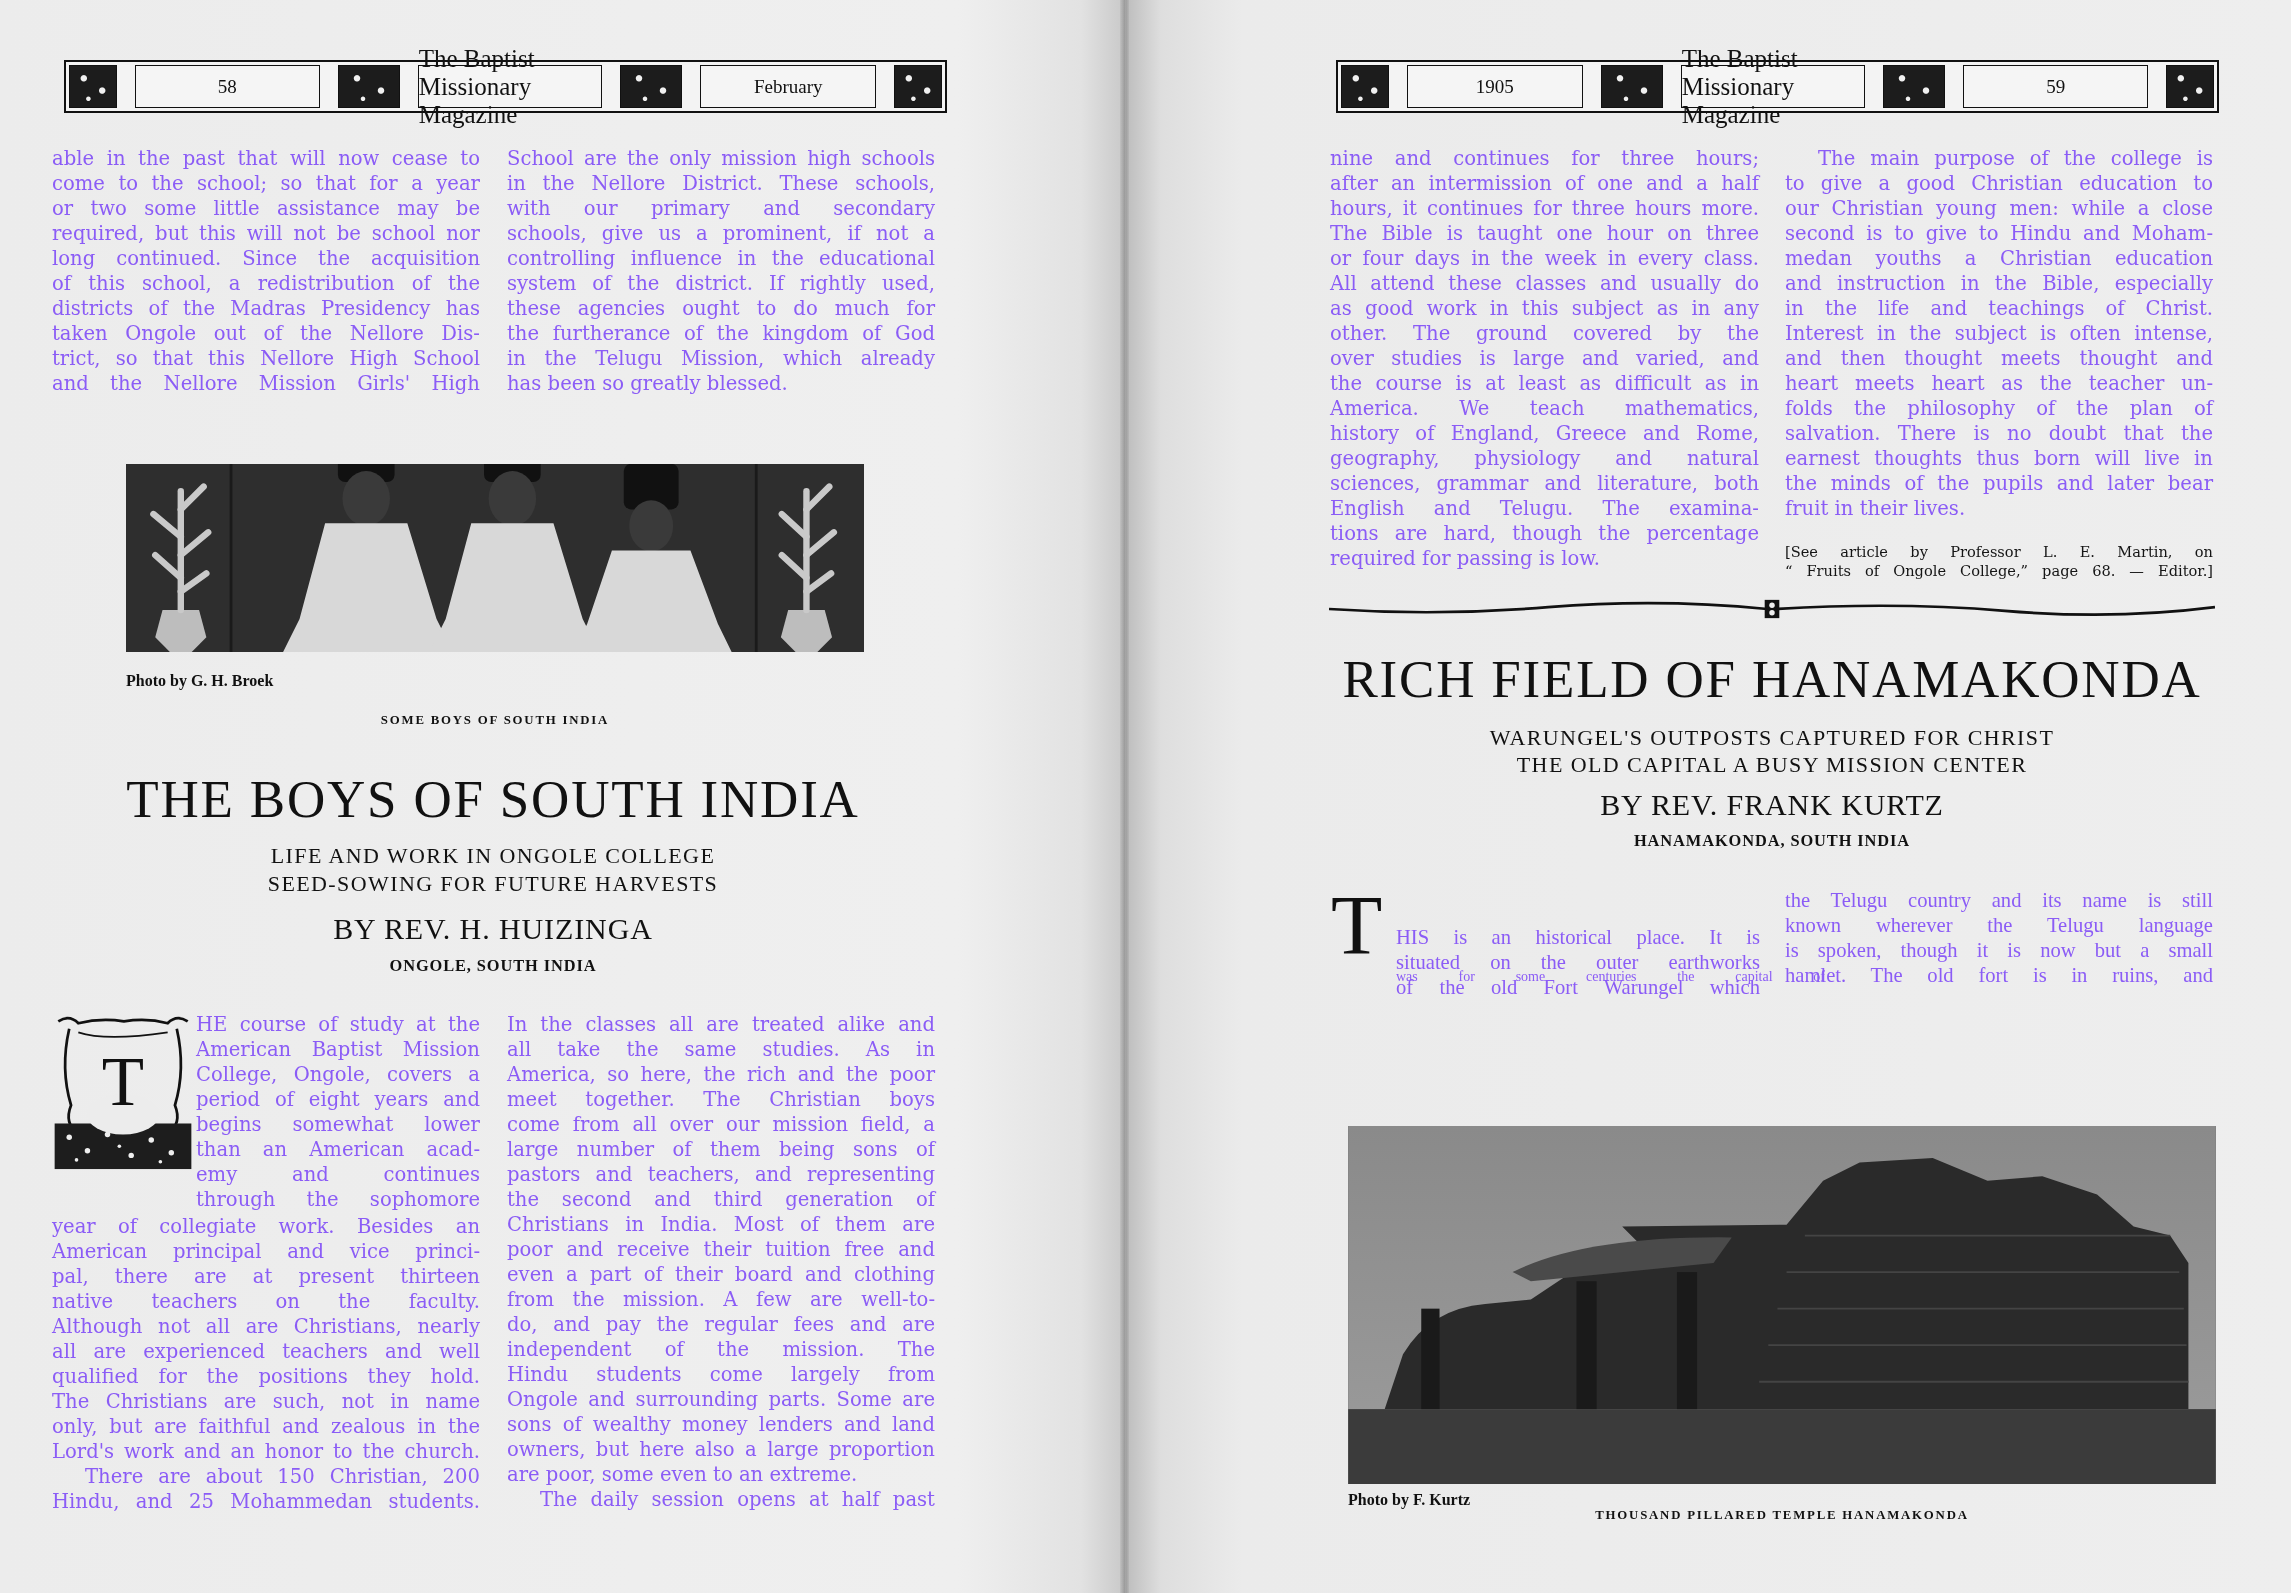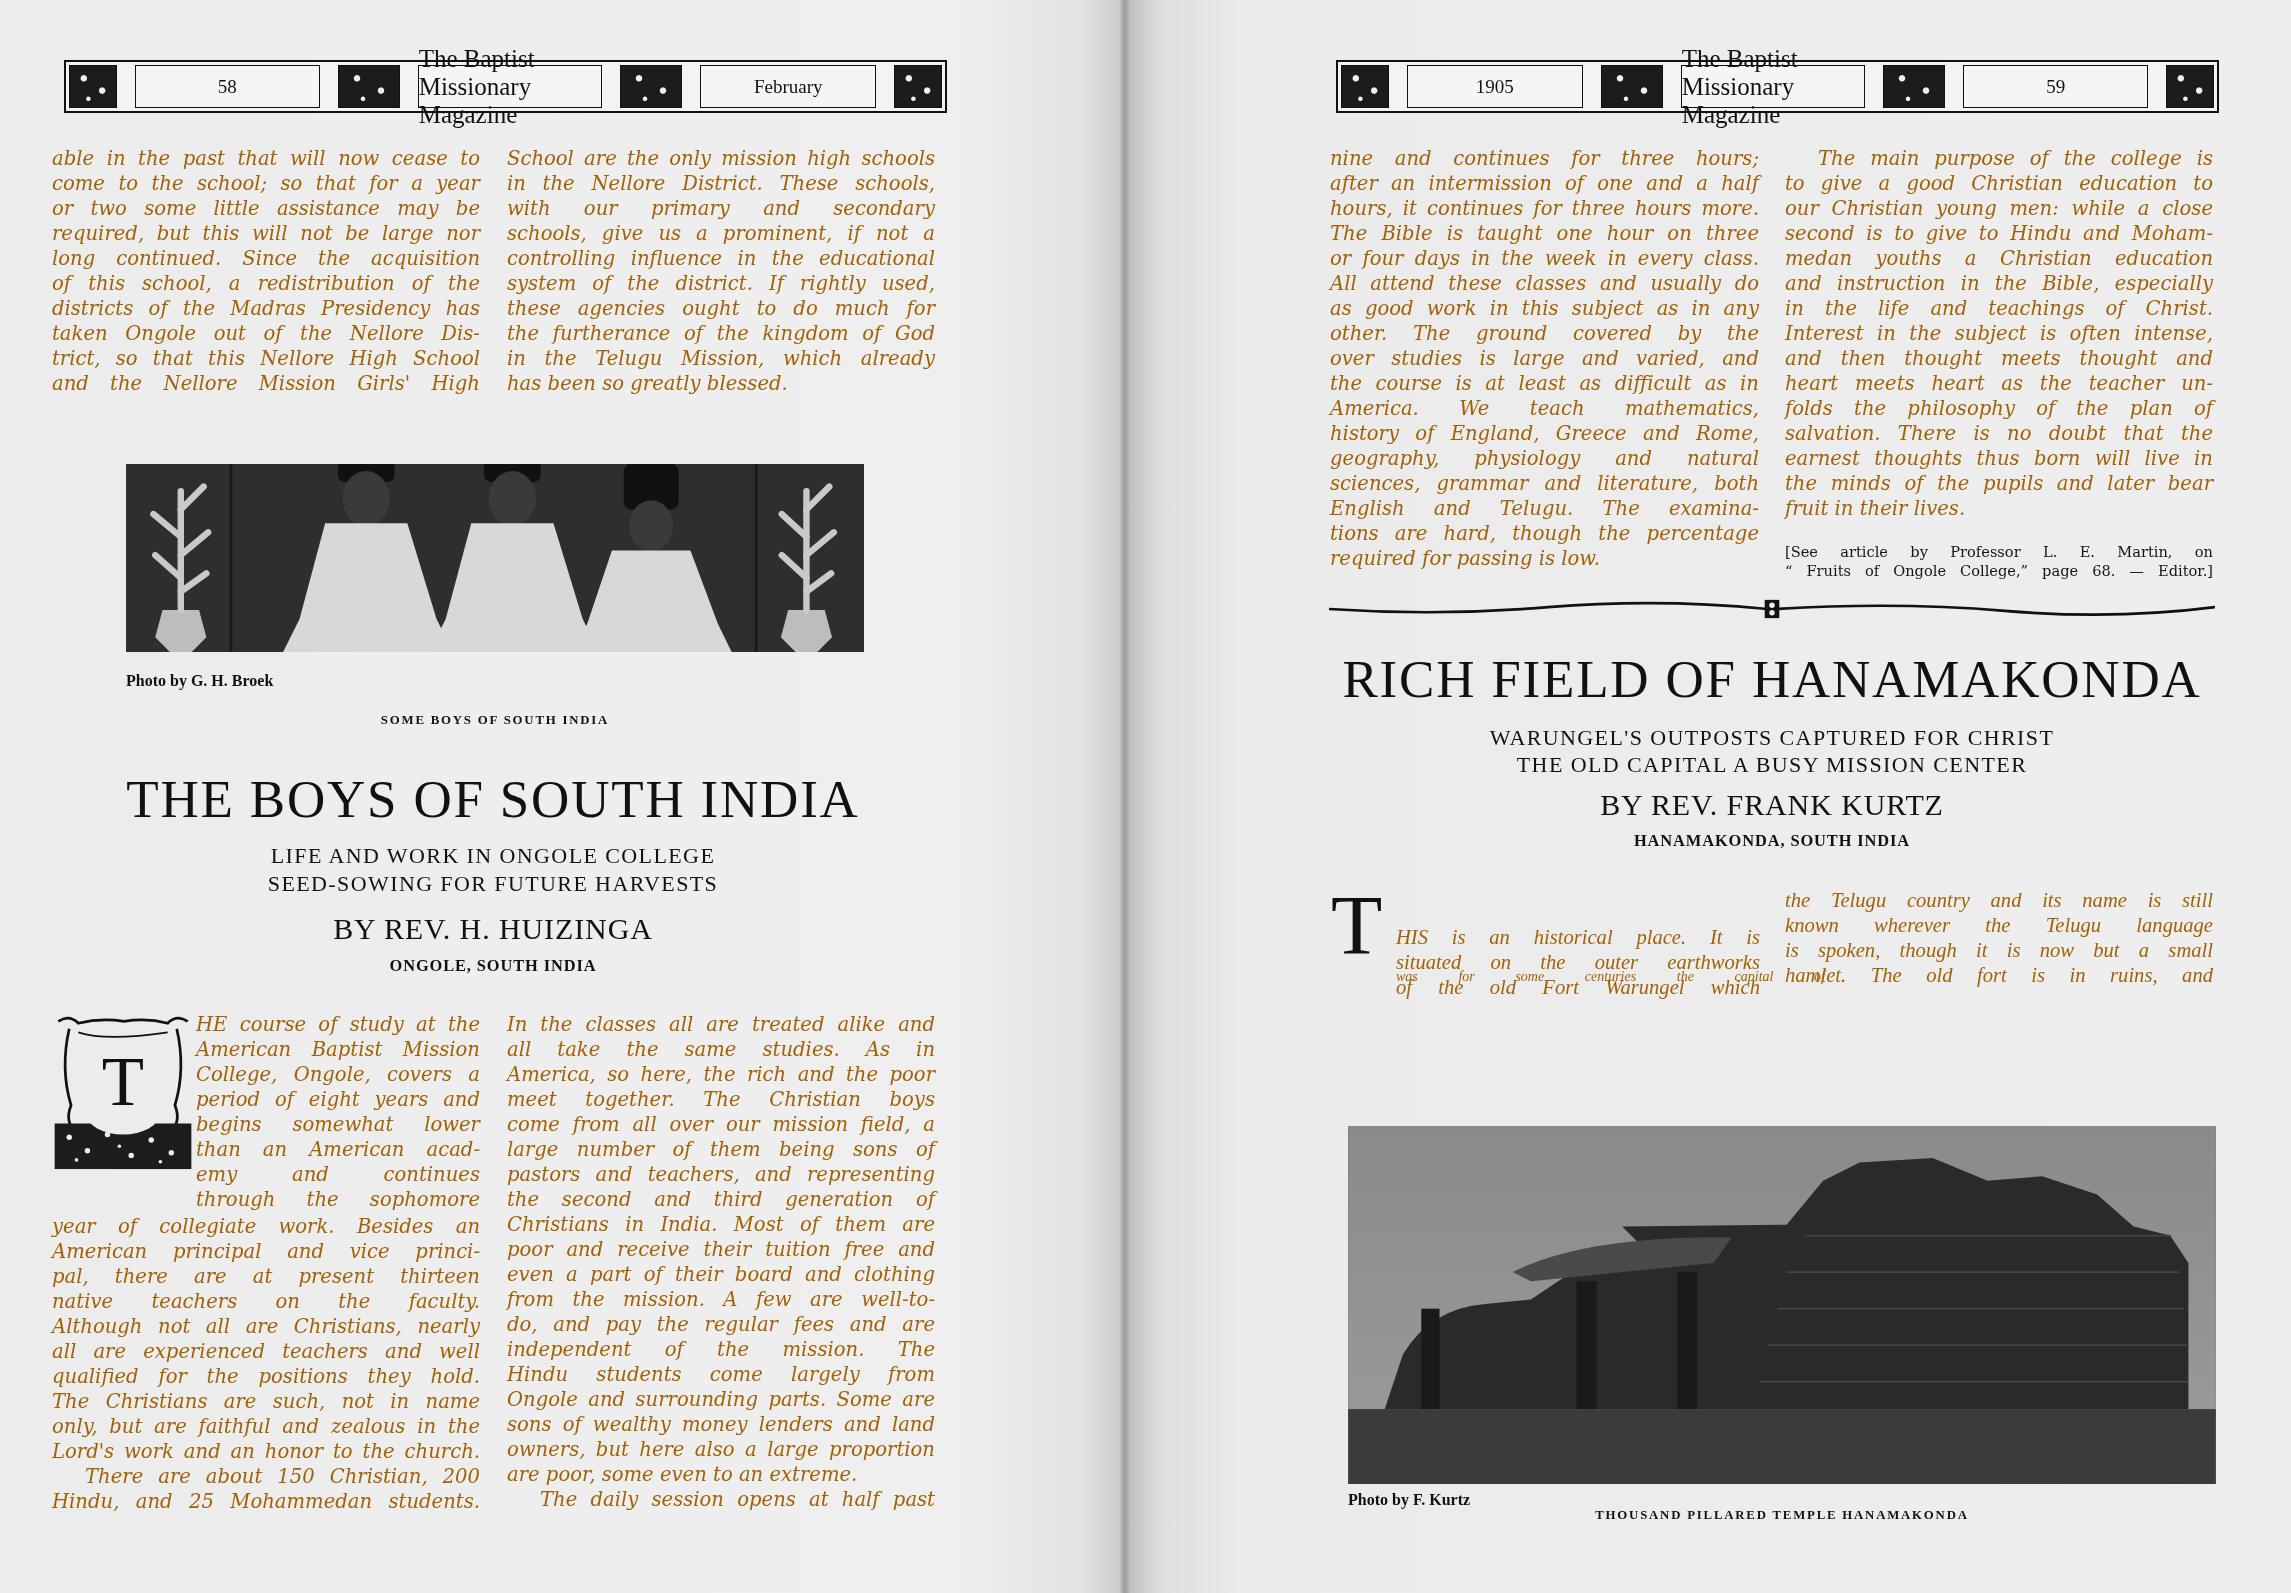--- a/index.html
+++ b/index.html
@@ -22,21 +22,21 @@
       #1c1c1c; border:0.9px solid #111; }
   .header-bar .orn.wide { width:60px; flex:0 0 60px; }
   .header-bar .cell { border:1.8px solid #111; display:flex; align-items:center; justify-content:center;
     font-family:"Liberation Serif", serif; font-size:25px; color:#111; background:#f5f5f5; }
   .header-bar .cell.small { font-size:19px; }
   #hdr-left { left:64px; top:60px; width:883px; }
   #hdr-right { left:1336px; top:60px; width:883px; }
 
   
   .col { position:absolute; font-family:"DejaVu Serif", serif; font-size:19.6px; line-height:25px;
-    text-align:justify; color:#a16207;font-style:italic; }
+    text-align:justify; color:#8b5cf6; }
   .line { display:block; text-align:justify; text-align-last:justify; white-space:nowrap; }
   .line.last { text-align-last:left; }
 
   .photo { position:absolute; background:#2d2d2d; overflow:hidden; }
   .caption-credit { position:absolute; font-family:"Liberation Serif", serif; font-weight:bold; font-size:16px; color:#111; }
   .caption { position:absolute; font-family:"Liberation Serif", serif; font-weight:bold; font-size:12.8px;
     letter-spacing:1.8px; color:#111; text-align:center; }
 
   .title-big { position:absolute; font-family:"Liberation Serif", serif; font-size:53px; letter-spacing:1.8px;
     color:#111; text-align:center; white-space:nowrap; }
@@ -68,21 +68,21 @@
   <div class="cell" style="flex:1;">The Baptist Missionary Magazine</div>
   <div class="orn wide"></div>
   <div class="cell small" style="width:174px;">February</div>
   <div class="orn"></div>
 </div>
 
 <div class="col" style="left:52px; top:146px; width:428px;" id="l-cont-1">
     <span class="line">able in the past that will now cease to</span>
     <span class="line">come to the school; so that for a year</span>
     <span class="line">or two some little assistance may be</span>
-    <span class="line">required, but this will not be large nor</span>
+    <span class="line">required, but this will not be school nor</span>
     <span class="line">long continued.  Since the acquisition</span>
     <span class="line">of this school, a redistribution of the</span>
     <span class="line">districts of the Madras Presidency has</span>
     <span class="line">taken Ongole out of the Nellore Dis-</span>
     <span class="line">trict, so that this Nellore High School</span>
     <span class="line">and the Nellore Mission Girls' High</span>
   </div>
 <div class="col" style="left:507px; top:146px; width:428px;" id="l-cont-2">
     <span class="line">School are the only mission high schools</span>
     <span class="line">in the Nellore District.  These schools,</span>

